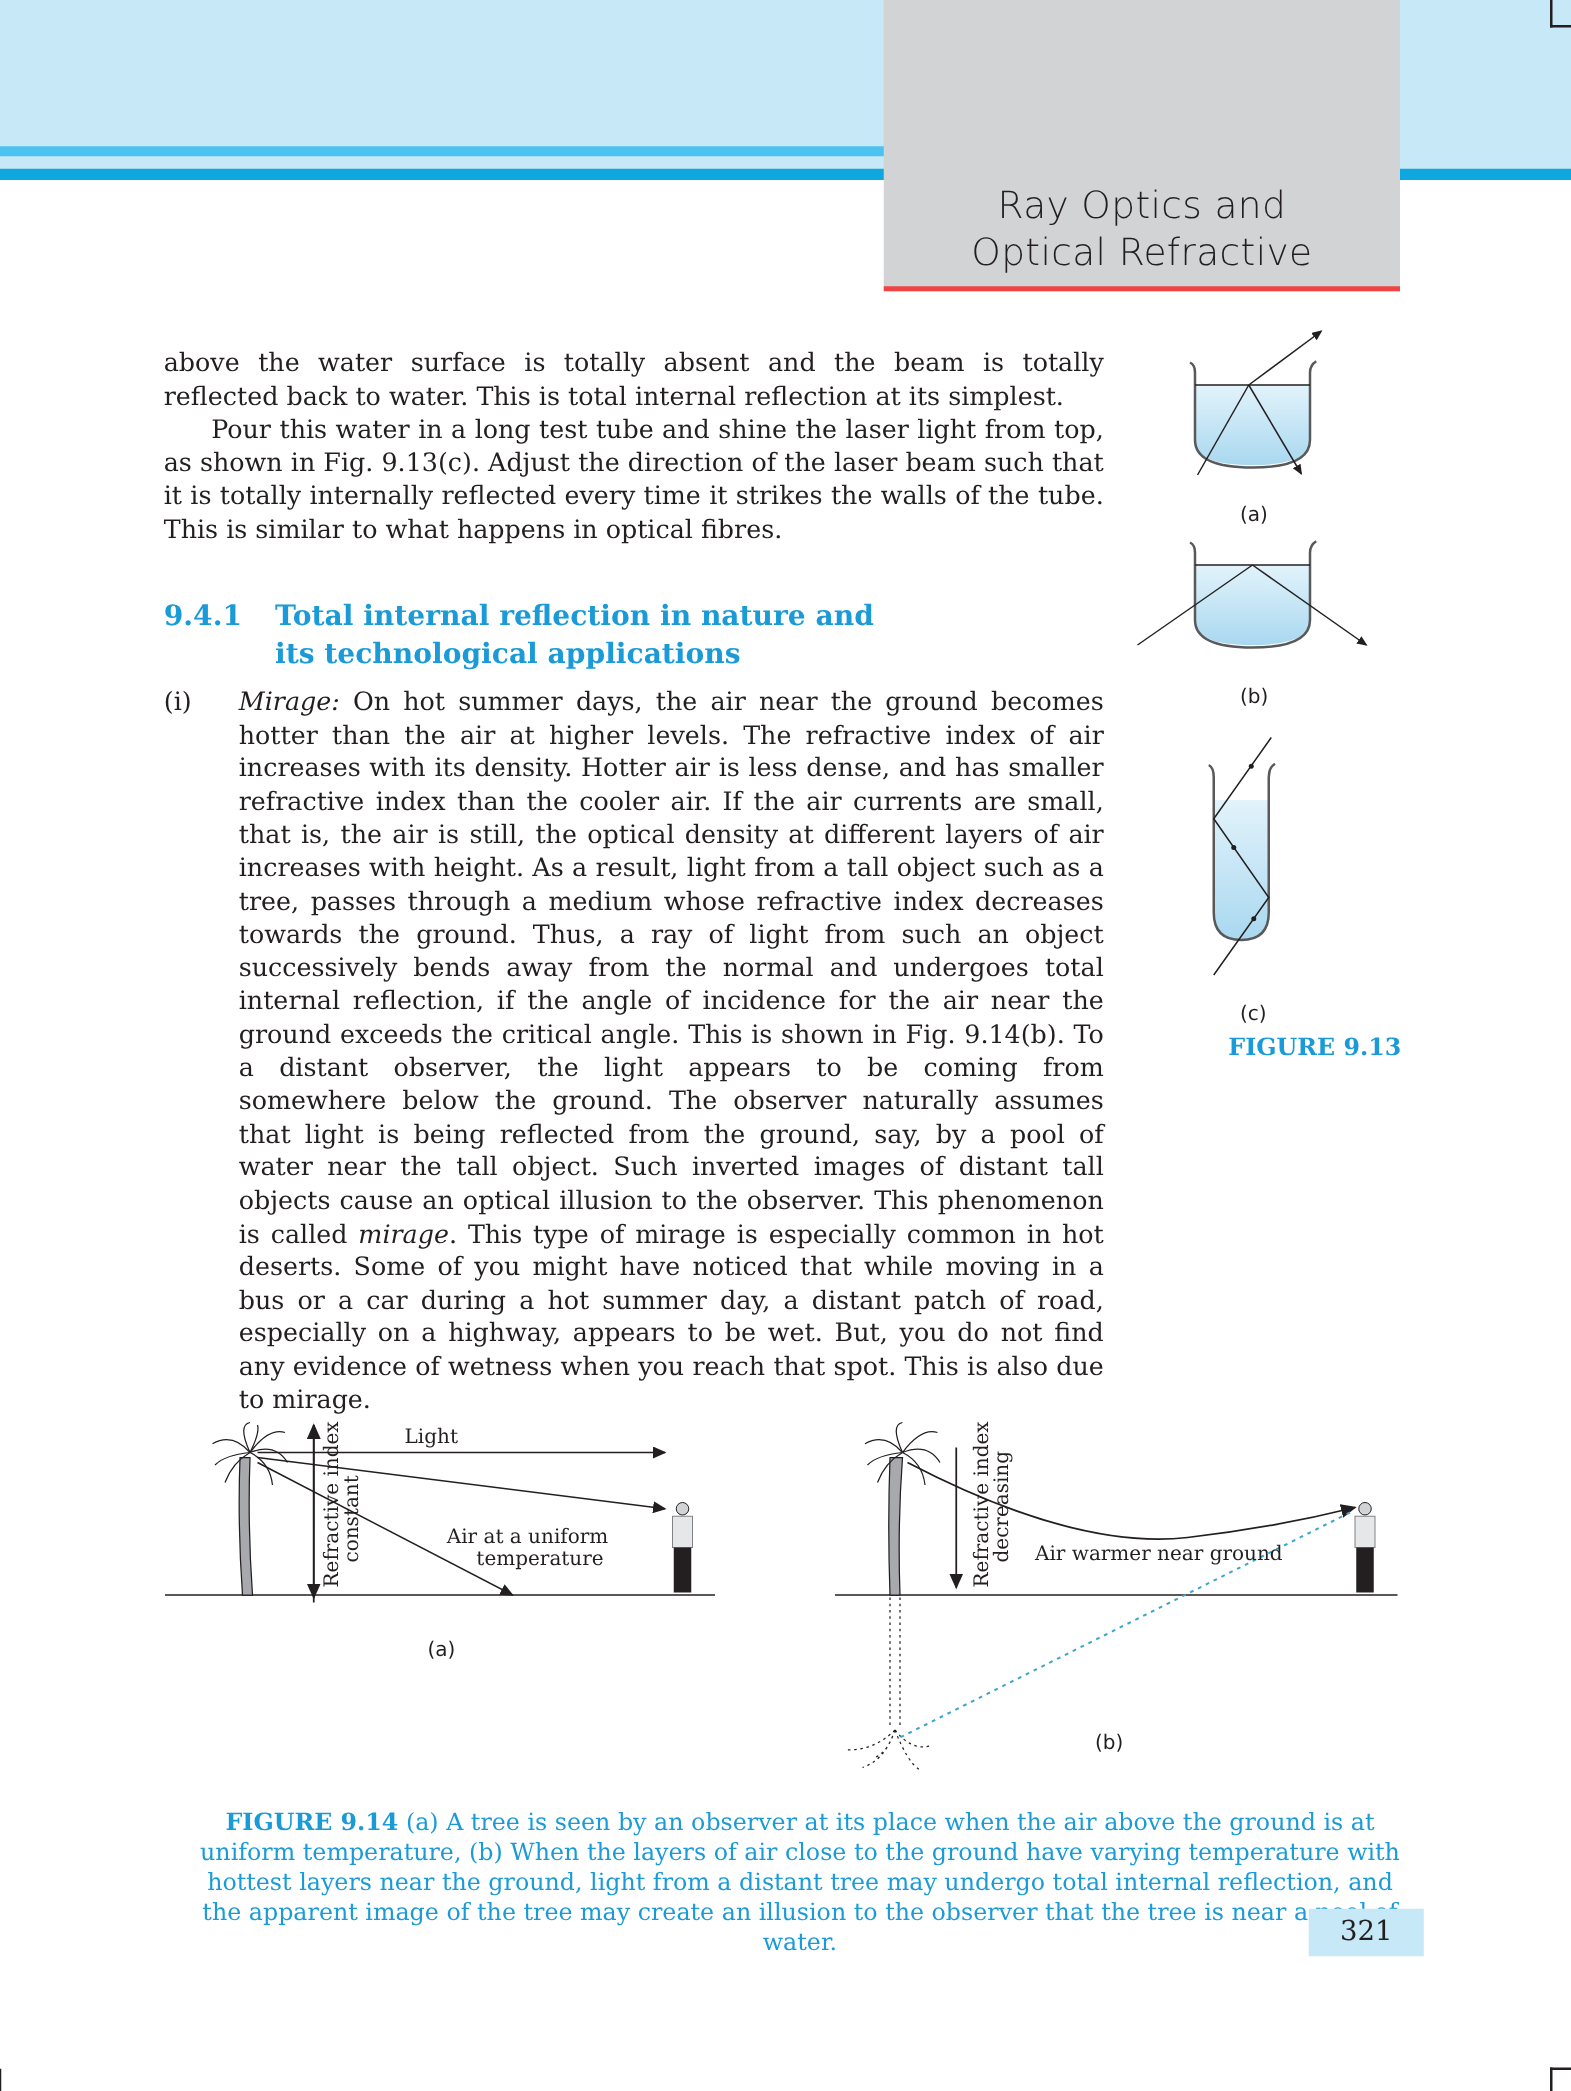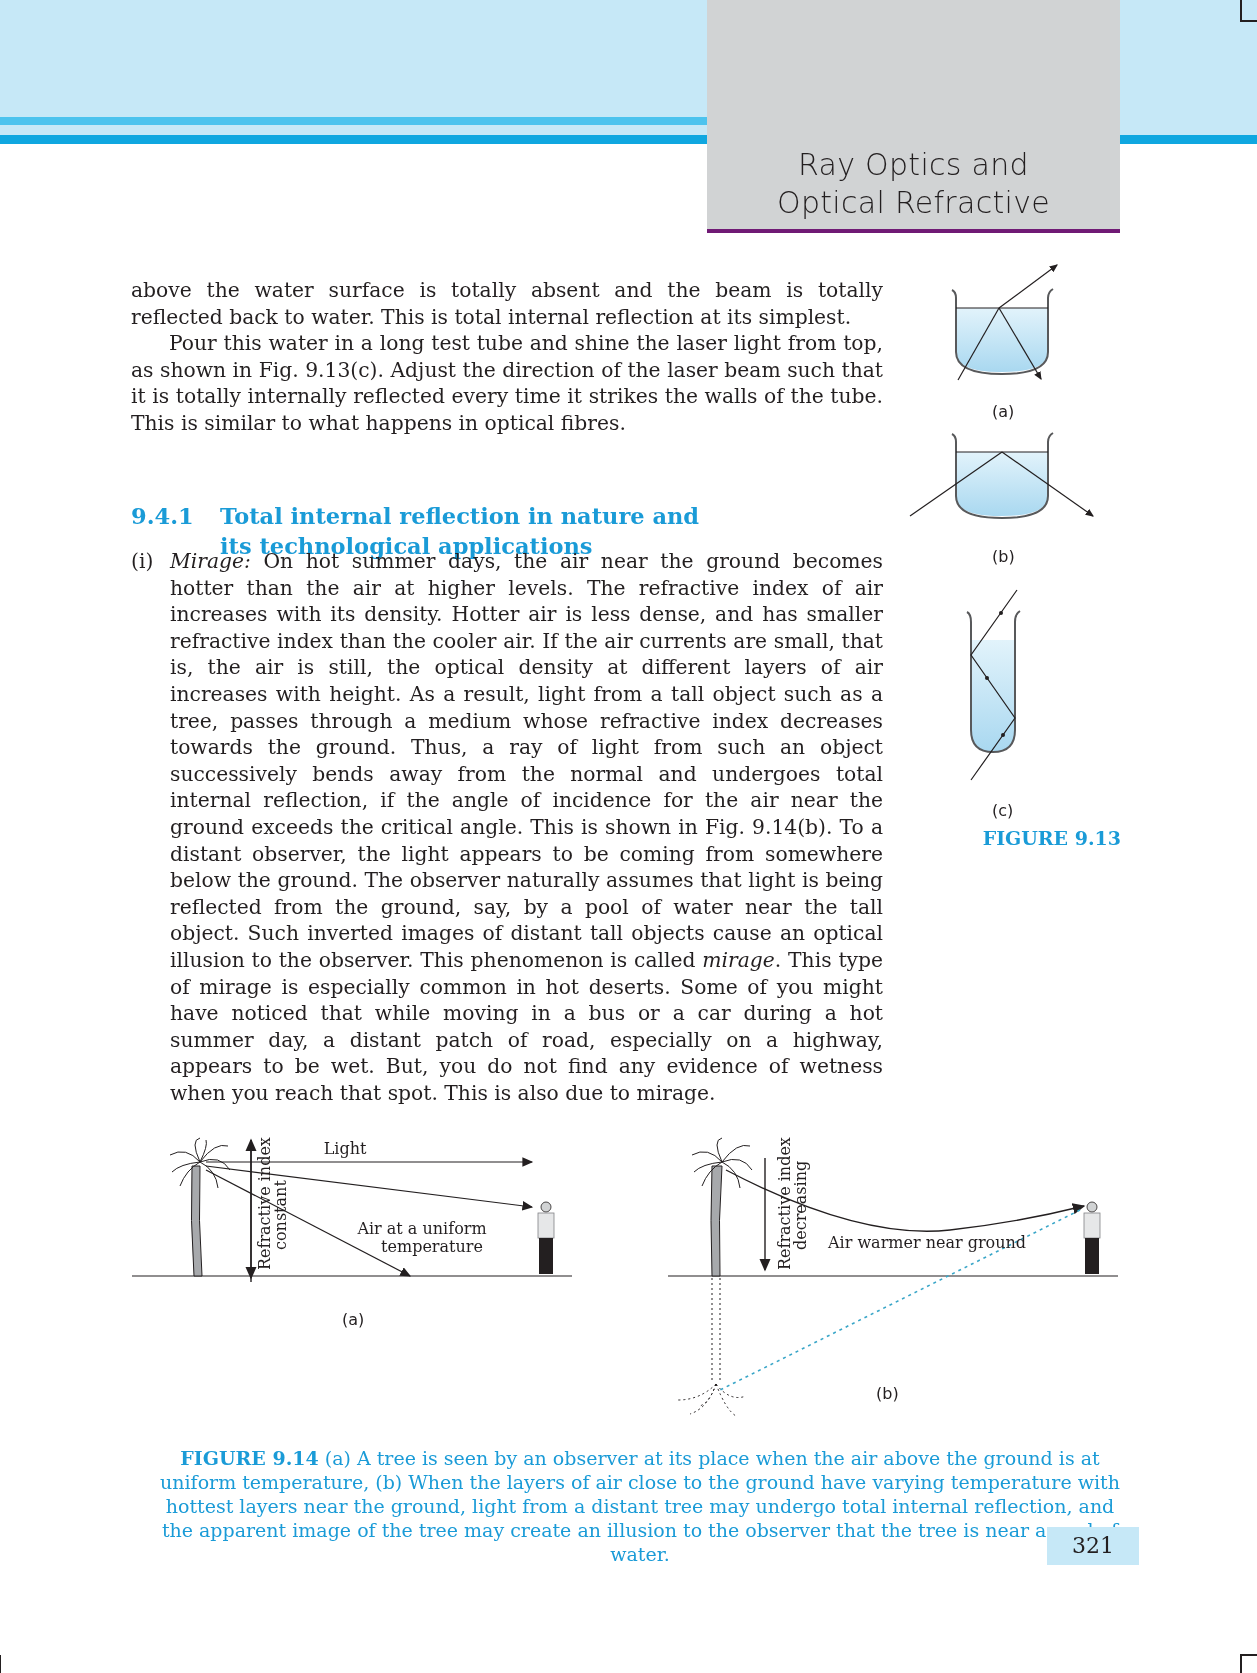--- a/index.html
+++ b/index.html
@@ -2,37 +2,37 @@
 <html><head>
 <meta charset="utf-8">
 <style>
   html, body { margin:0; padding:0; }
   body { width:1257px; height:1673px; position:relative; background:#ffffff; overflow:hidden;
          font-family:"DejaVu Serif", serif; color:#231f20; }
   .header-band { position:absolute; left:0; top:0; width:1257px; height:142px; background:#c6e8f7; }
   .stripe1 { position:absolute; left:0; top:117px; width:710px; height:8px; background:#4cc3ee; }
   .stripe2 { position:absolute; left:0; top:135px; width:1257px; height:9px; background:#0fa7e0; }
   .chapter-box { position:absolute; left:707px; top:0; width:413px; height:233px; background:#d1d3d4;
-                 border-bottom:4px solid #701a75; box-sizing:border-box; }
+                 border-bottom:4px solid #ef4444; box-sizing:border-box; }
   .chapter-title { position:absolute; left:0; right:0; top:146px; text-align:center;
                    font-family:"DejaVu Sans", sans-serif; font-size:30px; line-height:38px; color:#231f20; font-weight:300; letter-spacing:0.3px; }
   .crop-tr { position:absolute; left:1240px; top:0; width:17px; height:20px; border-left:2px solid #231f20; border-bottom:2px solid #231f20; }
   .crop-bl { position:absolute; left:0; top:1655px; width:1px; height:18px; border-left:1px solid #231f20; }
   .crop-br { position:absolute; left:1240px; top:1654px; width:17px; height:19px; border-left:2px solid #231f20; border-top:2px solid #231f20; }
 
   .body-text { position:absolute; left:131px; width:752px; font-size:20.3px; line-height:26.6px; text-align:justify;margin-top:28px; }
   .body-text p { margin:0; }
   .indent { text-indent:38px; }
   .sec-head { position:absolute; left:131px; top:478px; width:700px; color:#1a9bd7; font-weight:bold;
               font-size:22.5px; line-height:30px; }
-  .sec-num { display:inline-block; width:89px;margin-top:23px; }
+  .sec-num { display:inline-block; width:89px; }
   .sec-line2 { padding-left:89px; }
   .item { position:absolute; left:131px; top:548px; width:752px; font-size:20.3px; line-height:26.6px; text-align:justify; }
   .item-label { position:absolute; left:0; top:0; }
-  .item-body { margin-left:39px; }
+  .item-body { margin-left:60px; }
   em { font-style:italic; }
 
   .fig-label { position:absolute; font-family:"DejaVu Sans", sans-serif; font-size:16px; color:#231f20; }
   .fig13-caption { position:absolute; left:895px; top:826px; width:226px; text-align:right; color:#1a9bd7;
                    font-size:19px; line-height:24.4px; }
   .fig13-caption .fig-no { font-weight:bold; display:block; }
   .fig14-caption { position:absolute; left:160px; top:1446px; width:960px; text-align:center; color:#1a9bd7;
                    font-size:19px; line-height:24px; }
   .fig14-caption .fig-no { font-weight:bold; }
   .page-number { position:absolute; left:1047px; top:1527px; width:92px; height:38px; background:#c6e8f7;

